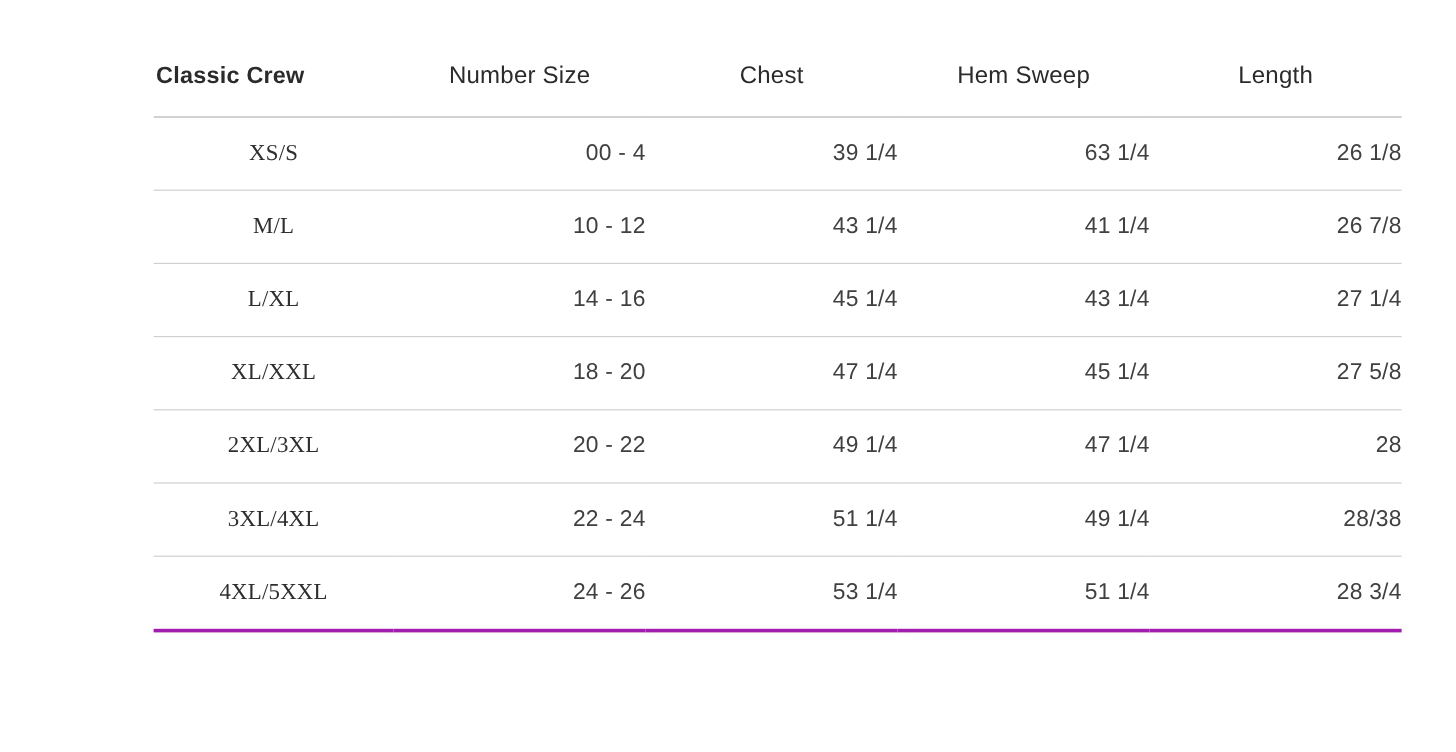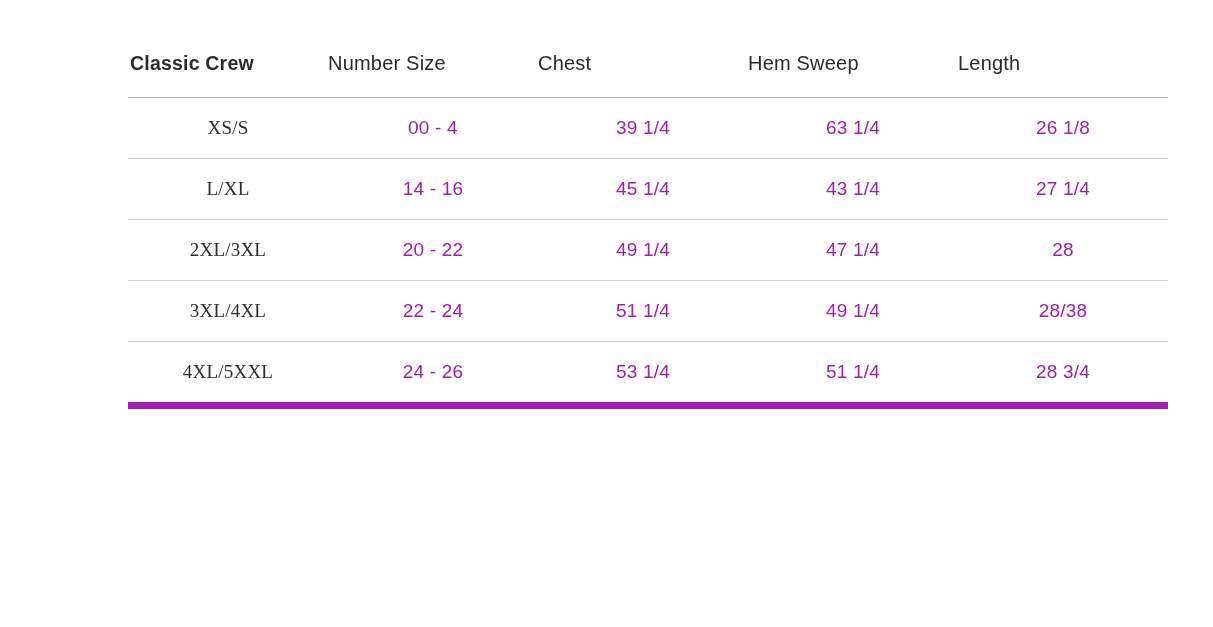--- a/index.html
+++ b/index.html
@@ -31,41 +31,41 @@
   .size-table col.c0 { width: 200px; }
   .size-table col.c1 { width: 210px; }
   .size-table col.c2 { width: 210px; }
   .size-table col.c3 { width: 210px; }
   .size-table col.c4 { width: 210px; }
 
   .size-table thead th {
     font-weight: normal;
     font-size: 20px;
     color: #2b2b2b;
-    text-align: left;
+    text-align: center;
     padding: 0 0 22px 0;
     border-bottom: 1px solid #b5b5b5;
     letter-spacing: 0.2px;
   }
   .size-table thead th.row-head {
     text-align: left;
     font-weight: bold;
     font-size: 19.5px;
     padding-left: 2px;
   }
   .size-table tbody td {
     font-size: 19px;
-    color: #a21caf;
-    text-align: center;
+    color: #404040;
+    text-align: right;
     padding: 19px 0 19px 0;
     border-bottom: 1px solid #cfcfcf;
     letter-spacing: 0.2px;
   }
   .size-table tbody tr:last-child td {
-    border-bottom: 7px solid #a21caf;
+    border-bottom: 3px solid #a21caf;
   }
   .size-table tbody td.row-label {
     text-align: center;
     color: #2e2e2e;
     font-family: Liberation Serif, serif;
   }
 </style>
 </head>
 <body>
 
@@ -89,25 +89,39 @@
     </thead>
     <tbody>
       <tr>
         <td class="row-label">XS/S</td>
         <td>00 - 4</td>
         <td>39 1/4</td>
         <td>63 1/4</td>
         <td>26 1/8</td>
       </tr>
       <tr>
+        <td class="row-label">M/L</td>
+        <td>10 - 12</td>
+        <td>43 1/4</td>
+        <td>41 1/4</td>
+        <td>26 7/8</td>
+      </tr>
+      <tr>
         <td class="row-label">L/XL</td>
         <td>14 - 16</td>
         <td>45 1/4</td>
         <td>43 1/4</td>
         <td>27 1/4</td>
+      </tr>
+      <tr>
+        <td class="row-label">XL/XXL</td>
+        <td>18 - 20</td>
+        <td>47 1/4</td>
+        <td>45 1/4</td>
+        <td>27 5/8</td>
       </tr>
       <tr>
         <td class="row-label">2XL/3XL</td>
         <td>20 - 22</td>
         <td>49 1/4</td>
         <td>47 1/4</td>
         <td>28</td>
       </tr>
       <tr>
         <td class="row-label">3XL/4XL</td>

